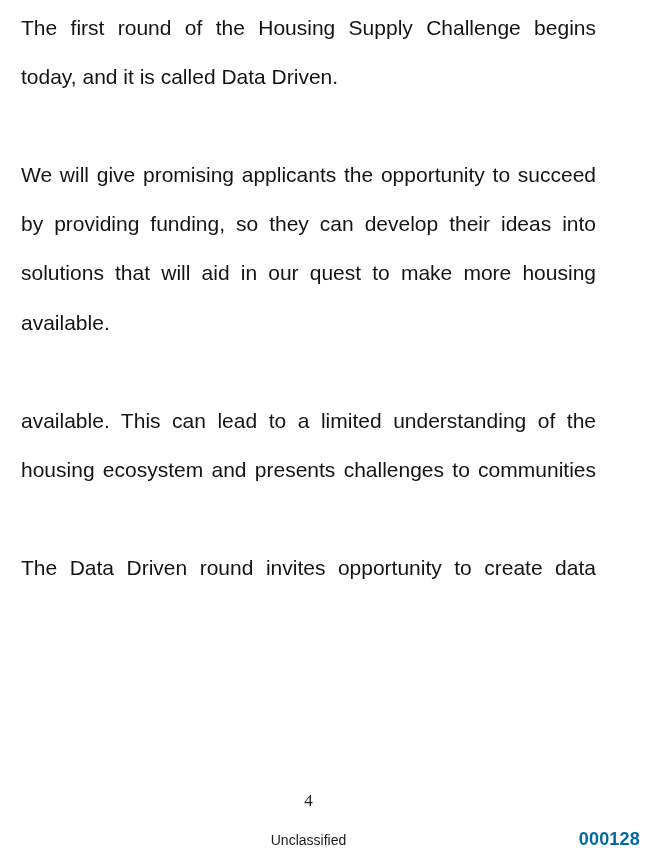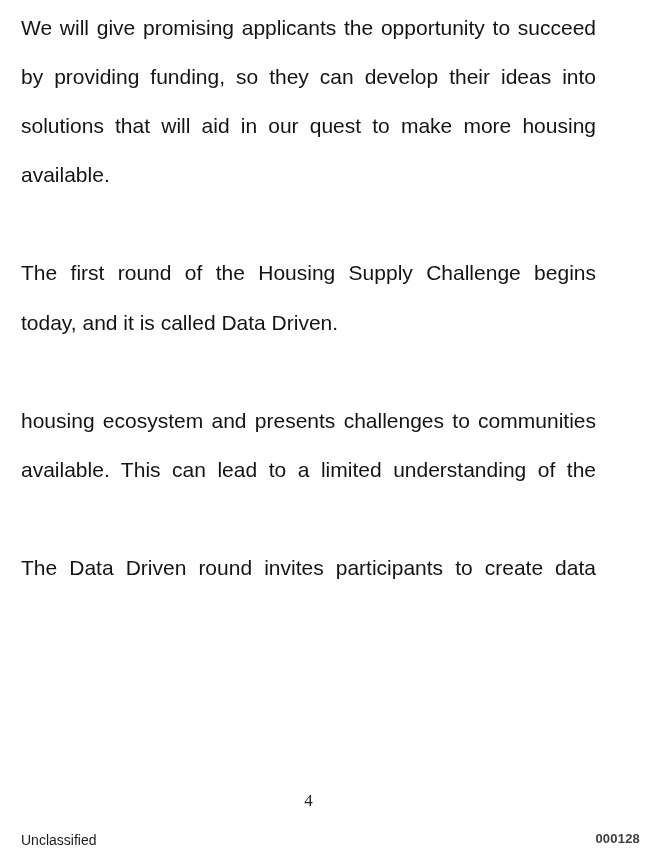--- a/index.html
+++ b/index.html
@@ -47,60 +47,60 @@
     font-family: "Liberation Serif", serif;
     font-size: 17px;
     line-height: 17px;
     color: #222222;
   }
   .classification {
     position: absolute;
     left: 21px;
     top: 832px;
     width: 575px;
-    text-align: left;
+    text-align: center;
     font-family: "Liberation Sans", sans-serif;
     font-size: 14px;
     line-height: 16px;
     color: #1a1a1a;
   }
   .bates-number {
     position: absolute;
     top: 832px;
     right: 8px;
     font-family: "Liberation Sans", sans-serif;
-    font-size: 13px;
+    font-size: 18px;
     line-height: 14px;
     font-weight: bold;
     letter-spacing: 0.2px;
-    color: #404040;
+    color: #0369a1;
   }
 </style>
 </head>
 <body>
 
 <div class="page">
 
   <div class="body-text">
       <div class="para">
+        <div class="line">The first round of the Housing Supply Challenge begins</div>
+        <div class="line last">today, and it is called Data Driven.</div>
+      </div>
+      <div class="para">
         <div class="line">We will give promising applicants the opportunity to succeed</div>
         <div class="line">by providing funding, so they can develop their ideas into</div>
         <div class="line">solutions that will aid in our quest to make more housing</div>
         <div class="line last">available.</div>
       </div>
       <div class="para">
-        <div class="line">The first round of the Housing Supply Challenge begins</div>
-        <div class="line last">today, and it is called Data Driven.</div>
+        <div class="line">available. This can lead to a limited understanding of the</div>
+        <div class="line">housing ecosystem and presents challenges to communities</div>
       </div>
       <div class="para">
-        <div class="line">housing ecosystem and presents challenges to communities</div>
-        <div class="line">available. This can lead to a limited understanding of the</div>
-      </div>
-      <div class="para">
-        <div class="line">The Data Driven round invites participants to create data</div>
+        <div class="line">The Data Driven round invites opportunity to create data</div>
       </div>
     </div>
 
   <div class="page-number">4</div>
 
   <div class="classification">Unclassified</div>
 
   <div class="bates-number">000128</div>
 
 </div>

